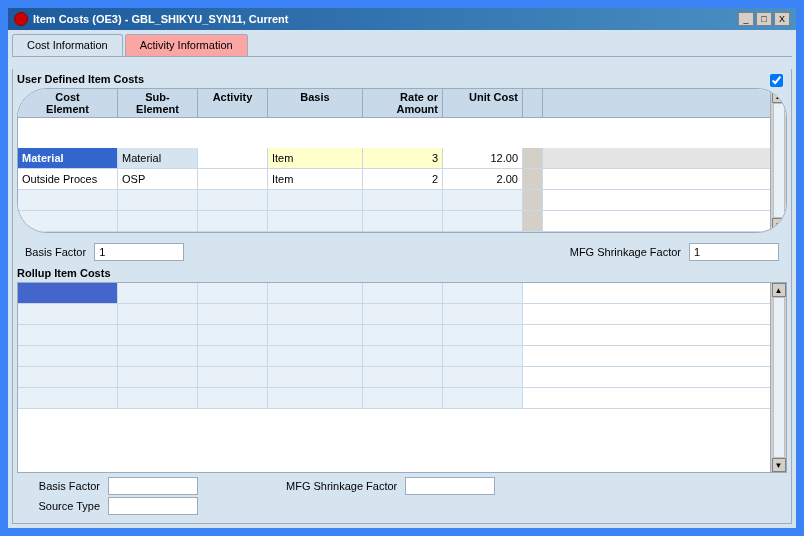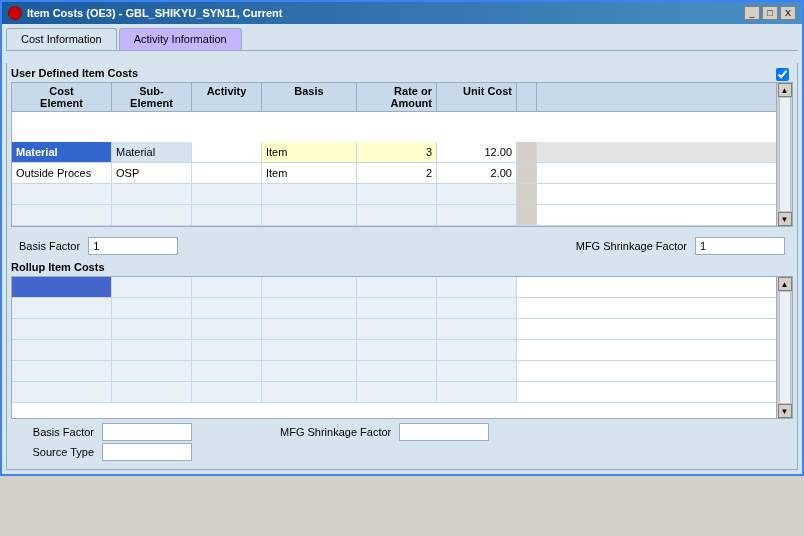--- a/index.html
+++ b/index.html
@@ -1,21 +1,21 @@
 <!DOCTYPE html>
 <html><head>
   <meta charset="utf-8">
   <style>
     * { box-sizing: border-box; margin: 0; padding: 0; font-family: Arial, sans-serif; font-size: 11px; }
     body { background: #d4d0c8; }
 
     .window {
       width: 804px;
-      height: 476px;
-      border: 2px solid #3b82f6;
+      height: 536px;
+      border: 8px solid #3b82f6;
       background: #d6e4f0;
       display: flex;
       flex-direction: column;
       overflow: hidden;
     }
 
     .title-bar {
       background: linear-gradient(to right, #1c5a9c, #4a90c4);
       color: white;
       padding: 3px 6px;
@@ -78,21 +78,21 @@
       display: flex;
       flex-direction: row;
       background: #d6e4f0;
       border-bottom: 1px solid #9bacc0;
     }
 
     .tab {
       padding: 4px 14px;
       border: 1px solid #9bacc0;
       border-bottom: none;
-      background: #c4b5fd;
+      background: #fca5a5;
       cursor: pointer;
       font-size: 11px;
       color: #000;
       margin-right: 2px;
       border-radius: 3px 3px 0 0;
     }
 
     .tab.active {
       background: #d6e4f0;
       border-bottom: 1px solid #d6e4f0;
@@ -330,21 +330,21 @@
       </div>
     </div>
 
     <div class="tab-content">
 
       <div class="user-defined-header">
         <span class="section-label">User Defined Item Costs</span>
         <input type="checkbox" checked="" style="margin-right: 4px;">
       </div>
 
-      <div class="grid-container" style="display:flex;">
+      <div class="grid-container" style="display:flex;border-radius:30px;">
         <div style="flex:1; overflow:hidden;">
 
           <div class="grid-header">
             <div class="grid-header-cell">Cost<br>Element</div>
             <div class="grid-header-cell">Sub-<br>Element</div>
             <div class="grid-header-cell">Activity</div>
             <div class="grid-header-cell">Basis</div>
             <div class="grid-header-cell right">Rate or<br>Amount</div>
             <div class="grid-header-cell right">Unit Cost</div>
             <div class="grid-header-cell"></div>

